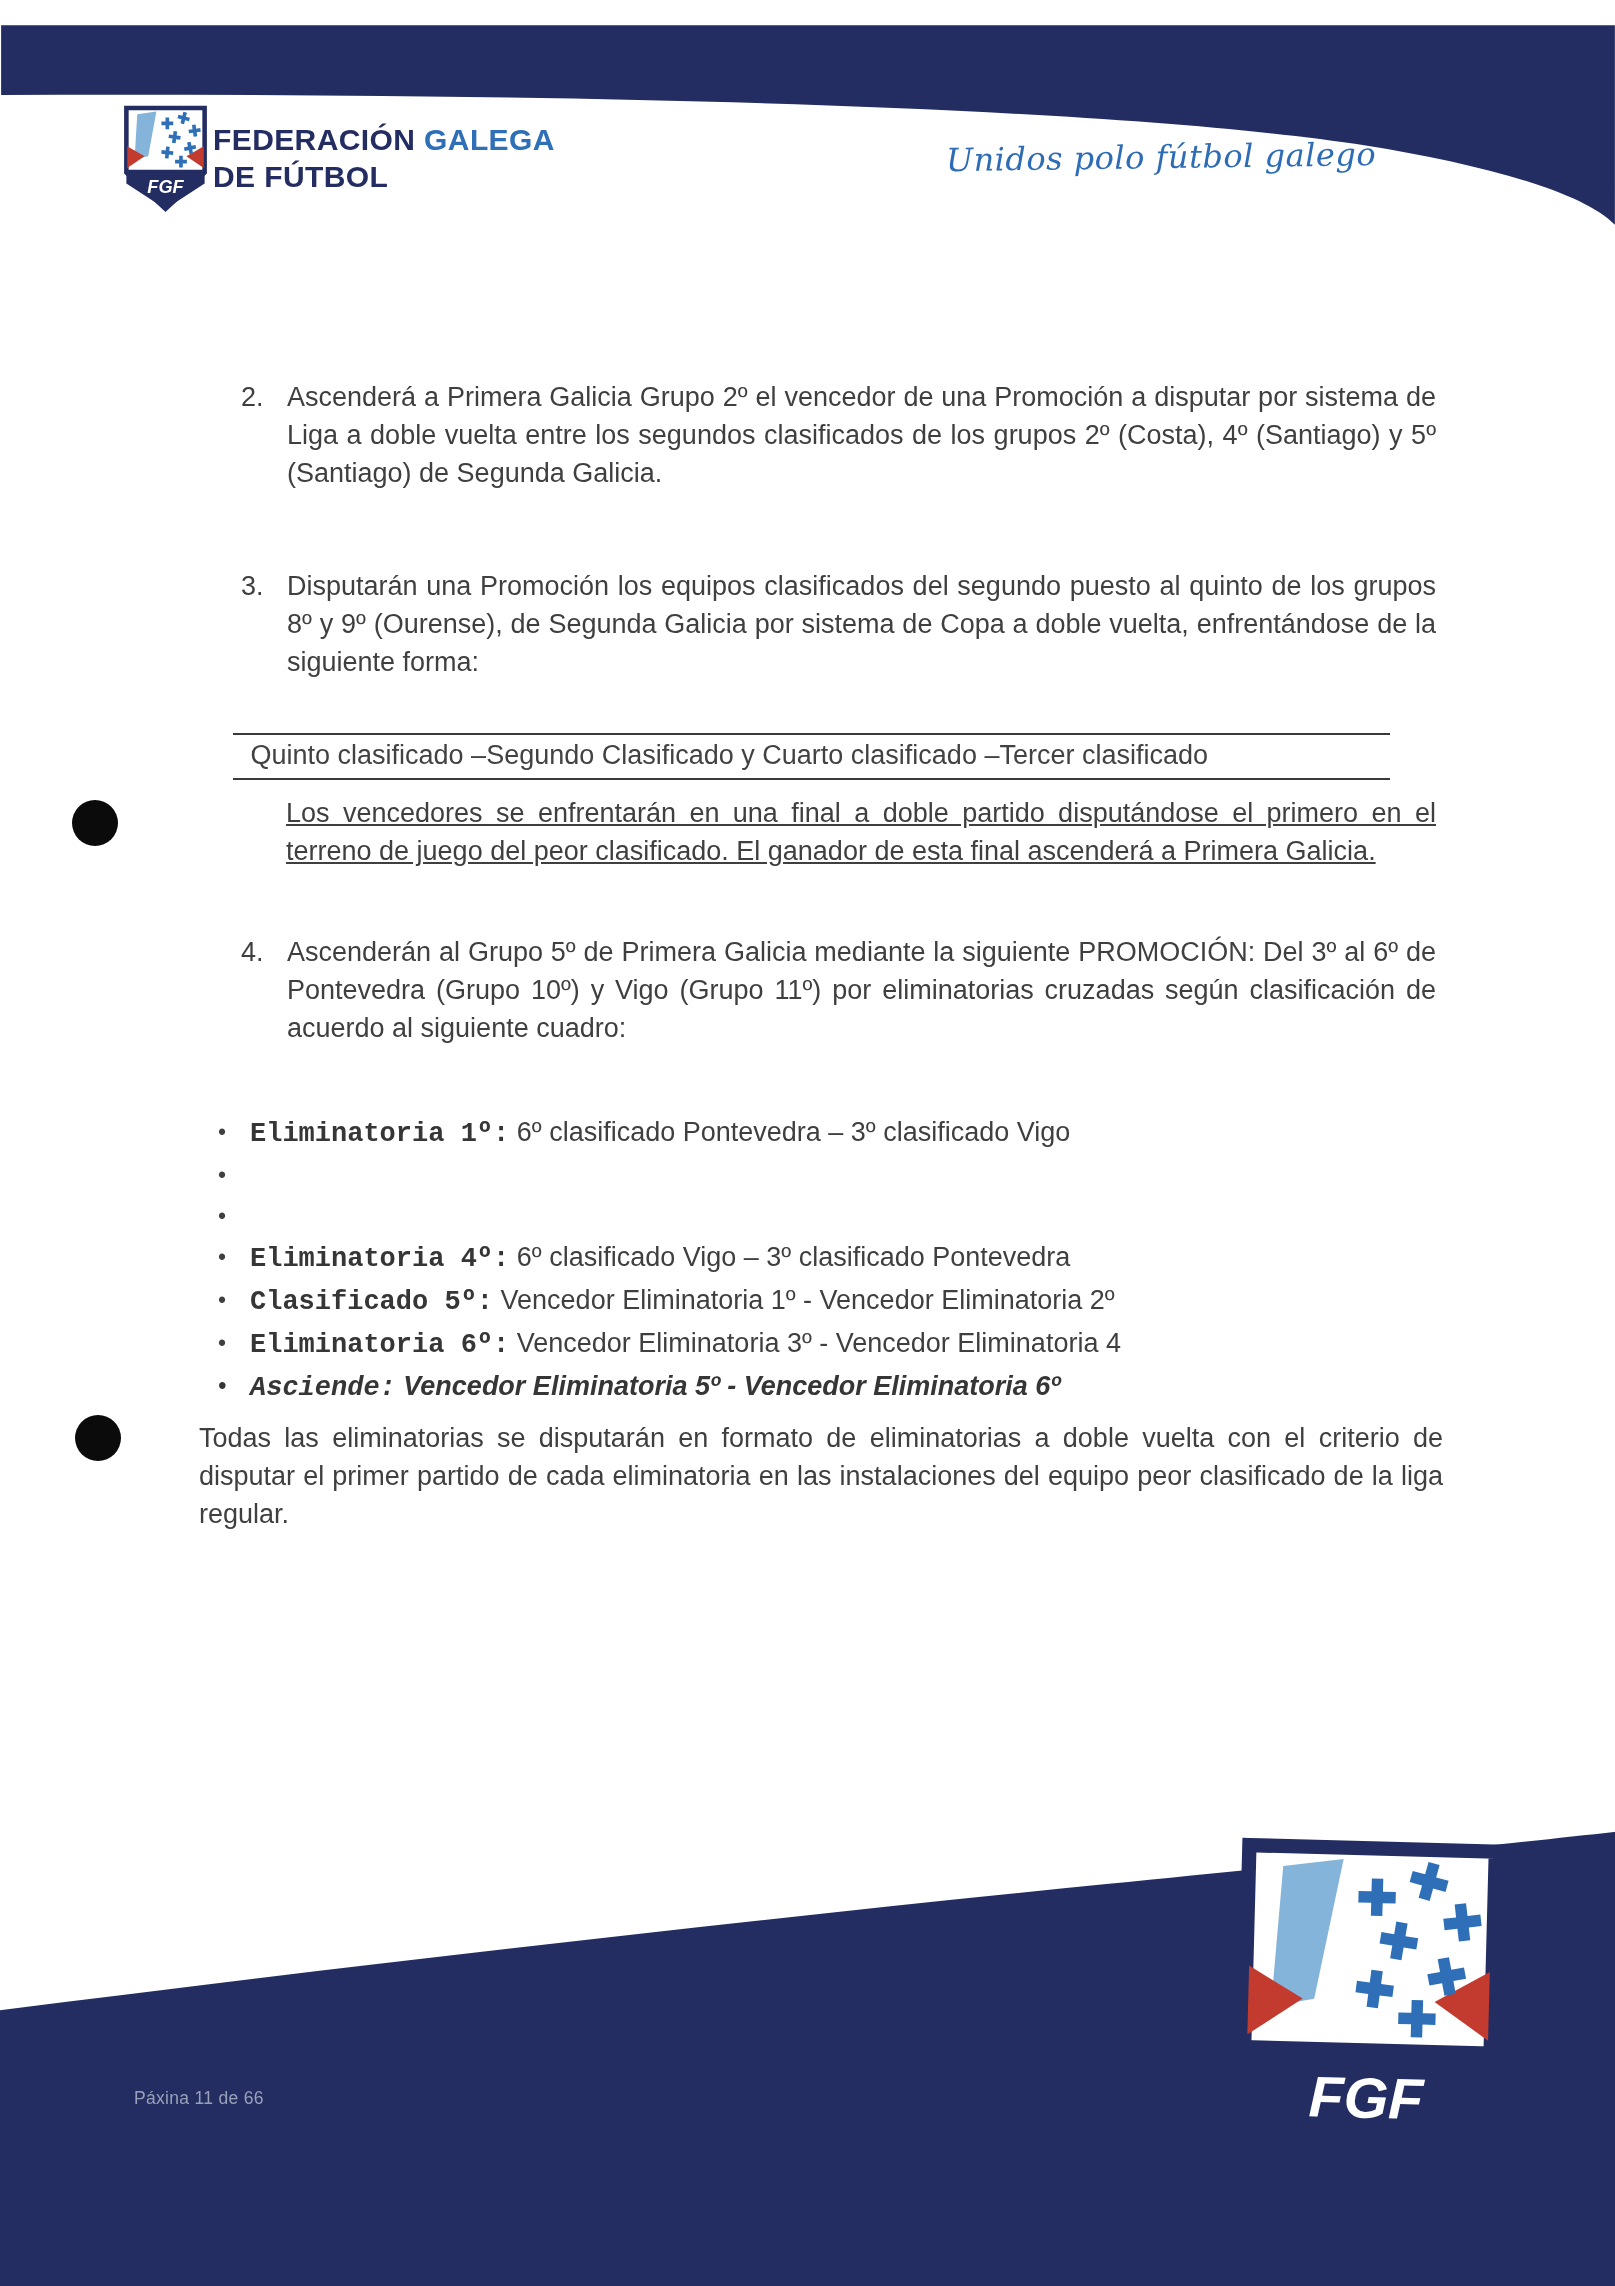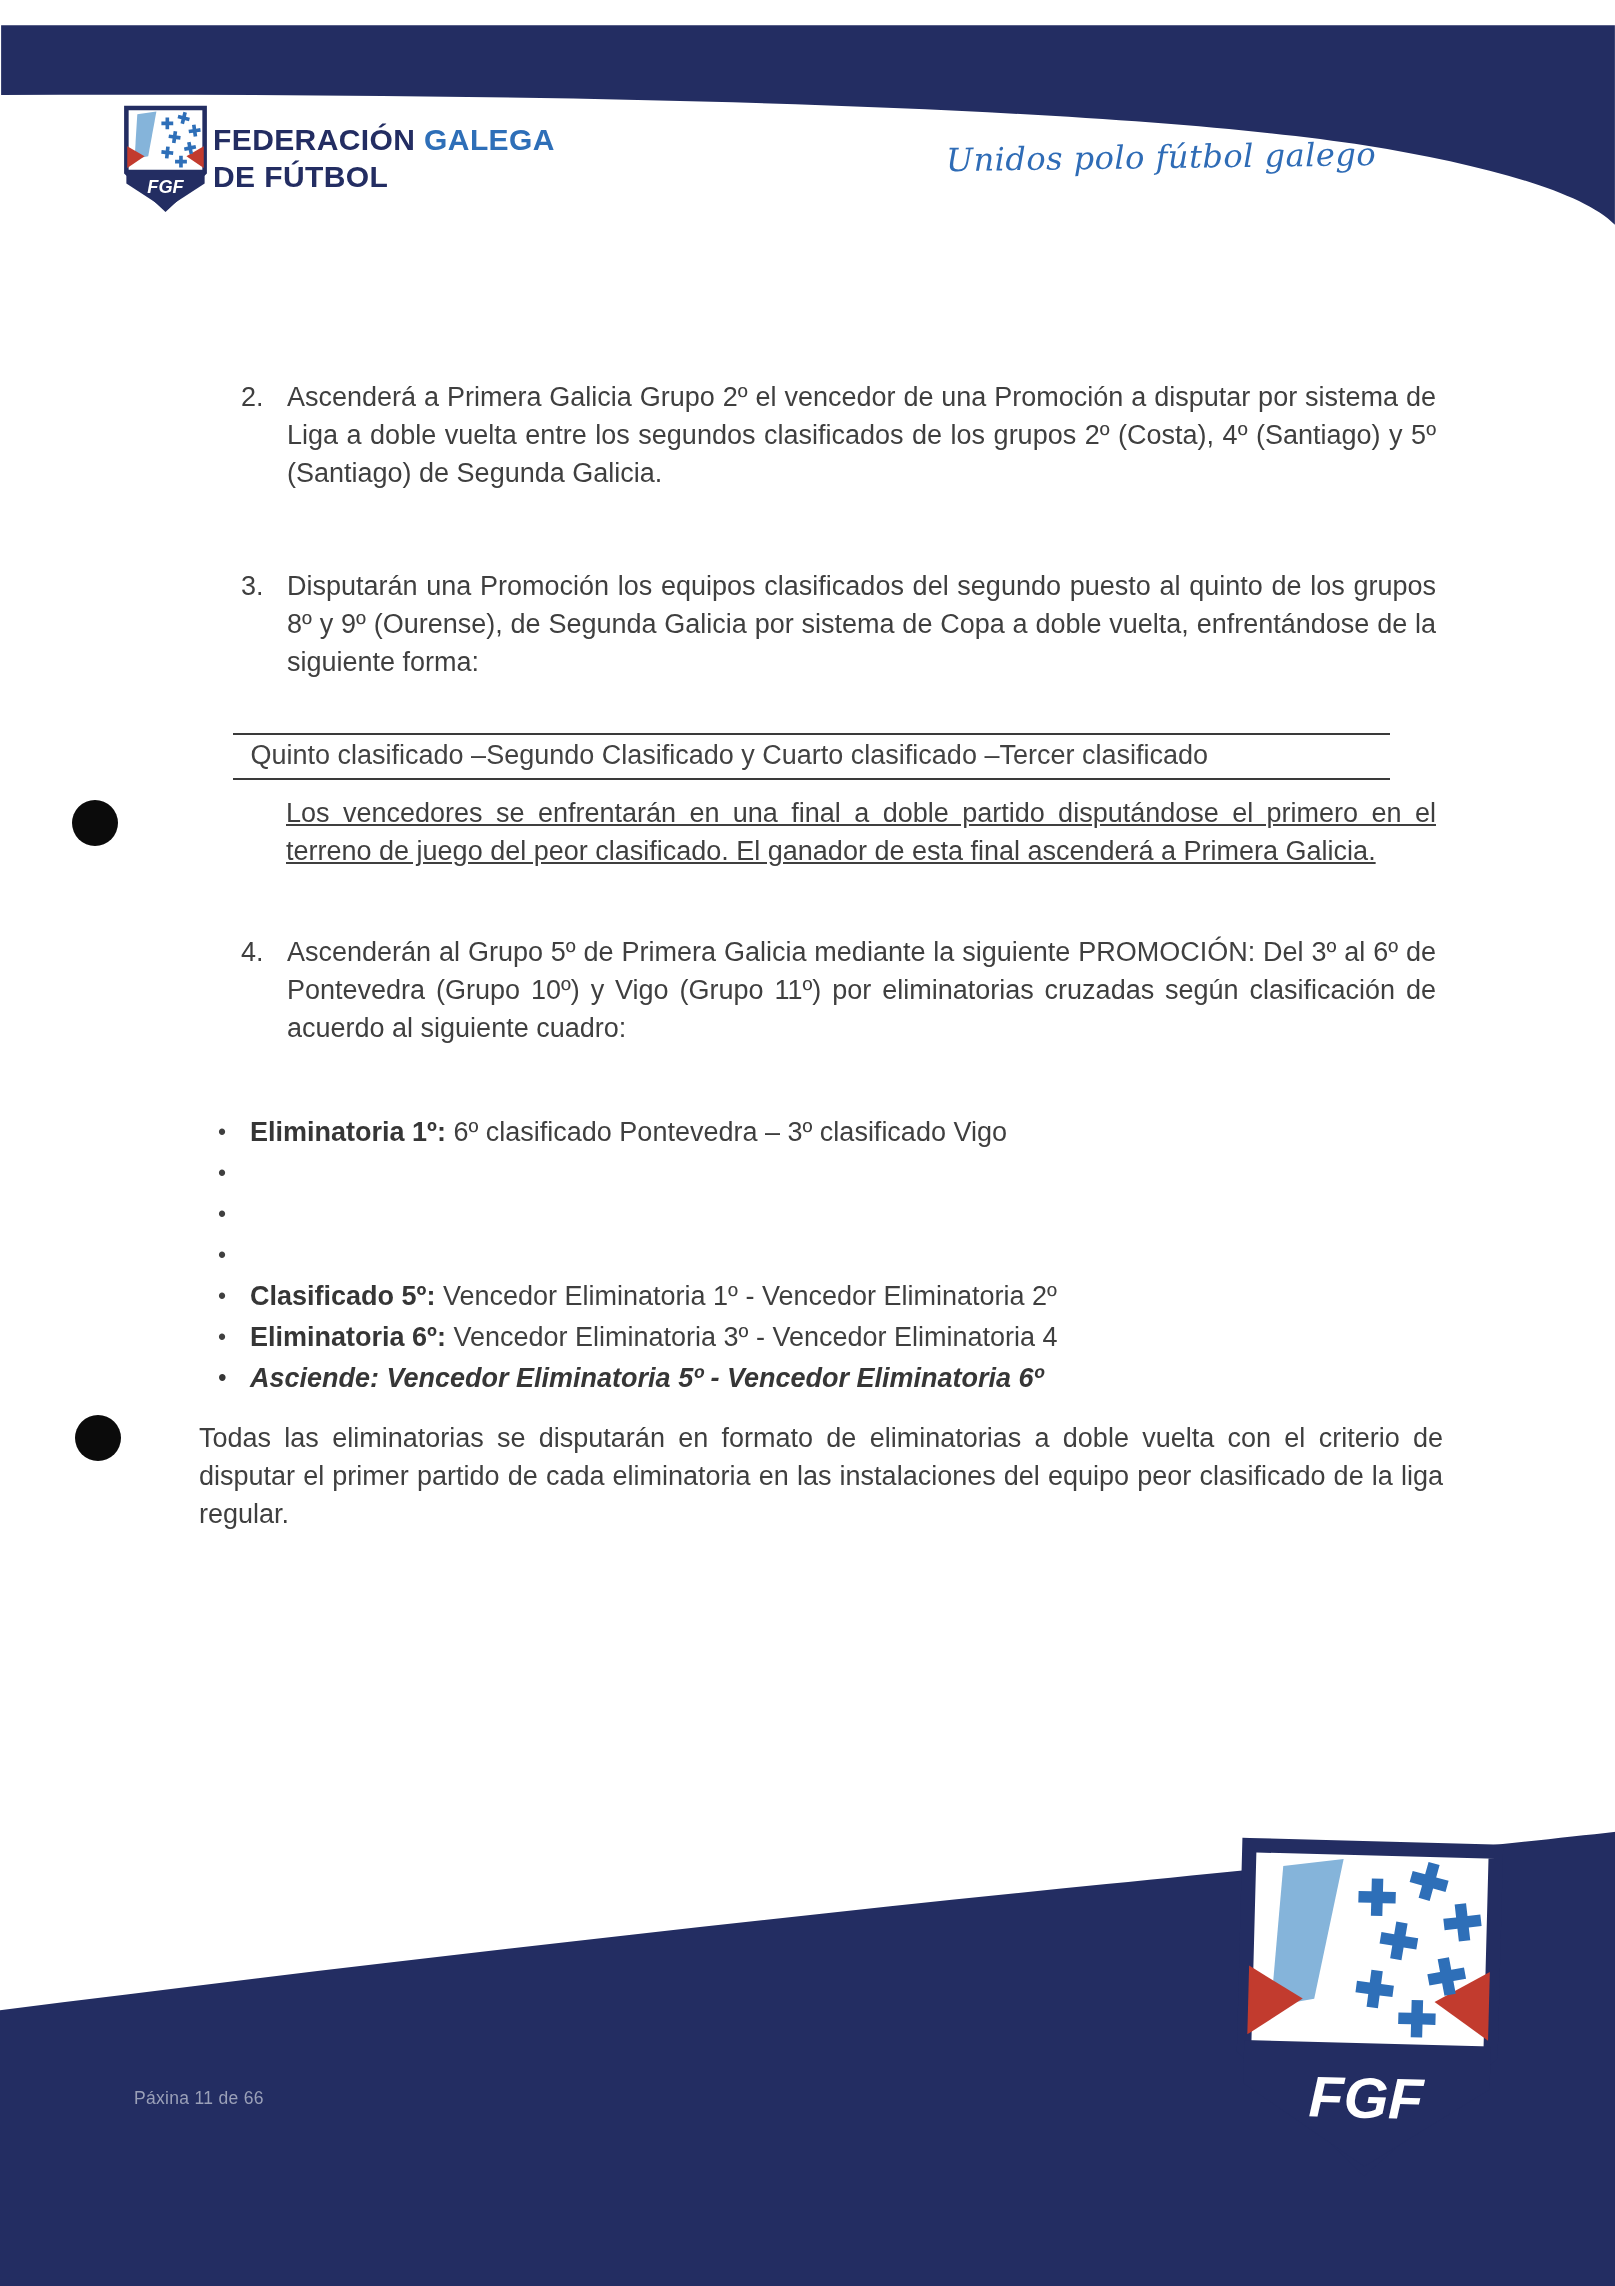--- a/index.html
+++ b/index.html
@@ -39,21 +39,21 @@
     border-top:2.9px solid #3a3a3a; border-bottom:2.9px solid #3a3a3a;
     padding:4.9px 0 6.8px 17.5px; font-size:27px; color:#424242;margin-top:24px;
   }
 
   #vencedores { top:794px; left:286px; width:1150px;text-decoration:underline; }
   #item4 { top:933px; left:199px; width:1237px; }
 
   #bullets { top:1112px; left:218px; width:1221px; margin:0; padding:0; list-style:none; z-index:2; position:absolute; }
   #bullets li { display:flex; font-size:27px; line-height:41px; }
   .bullet-dot { width:32px; flex:none; font-size:23px; }
-  .b-label { font-weight:bold; color:#363636; white-space:pre; }
+  .b-label { font-weight:bold; color:#363636; white-space:pre;font-family:Liberation Mono, monospace; }
   li.emphasis { font-weight:bold; font-style:italic; color:#363636; }
 
   #closing { top:1419px; left:199px; width:1244px; }
 
   
   .hole { width:46px; height:46px; border-radius:50%; background:#0b0b0b; z-index:3; }
   #hole-1 { left:72px; top:800px; }
   #hole-2 { left:75px; top:1415px; }
 
   
@@ -133,20 +133,23 @@
     <li>
       <span class="bullet-dot">•</span>
     </li>
 
     <li>
       <span class="bullet-dot">•</span>
     </li>
 
     <li>
       <span class="bullet-dot">•</span>
+      <span>
+        <span class="b-label">Eliminatoria 4º:</span><span> 6º clasificado Vigo – 3º clasificado Pontevedra</span>
+      </span>
     </li>
 
     <li>
       <span class="bullet-dot">•</span>
       <span>
         <span class="b-label">Clasificado 5º:</span><span> Vencedor Eliminatoria 1º - Vencedor Eliminatoria 2º</span>
       </span>
     </li>
 
     <li>

